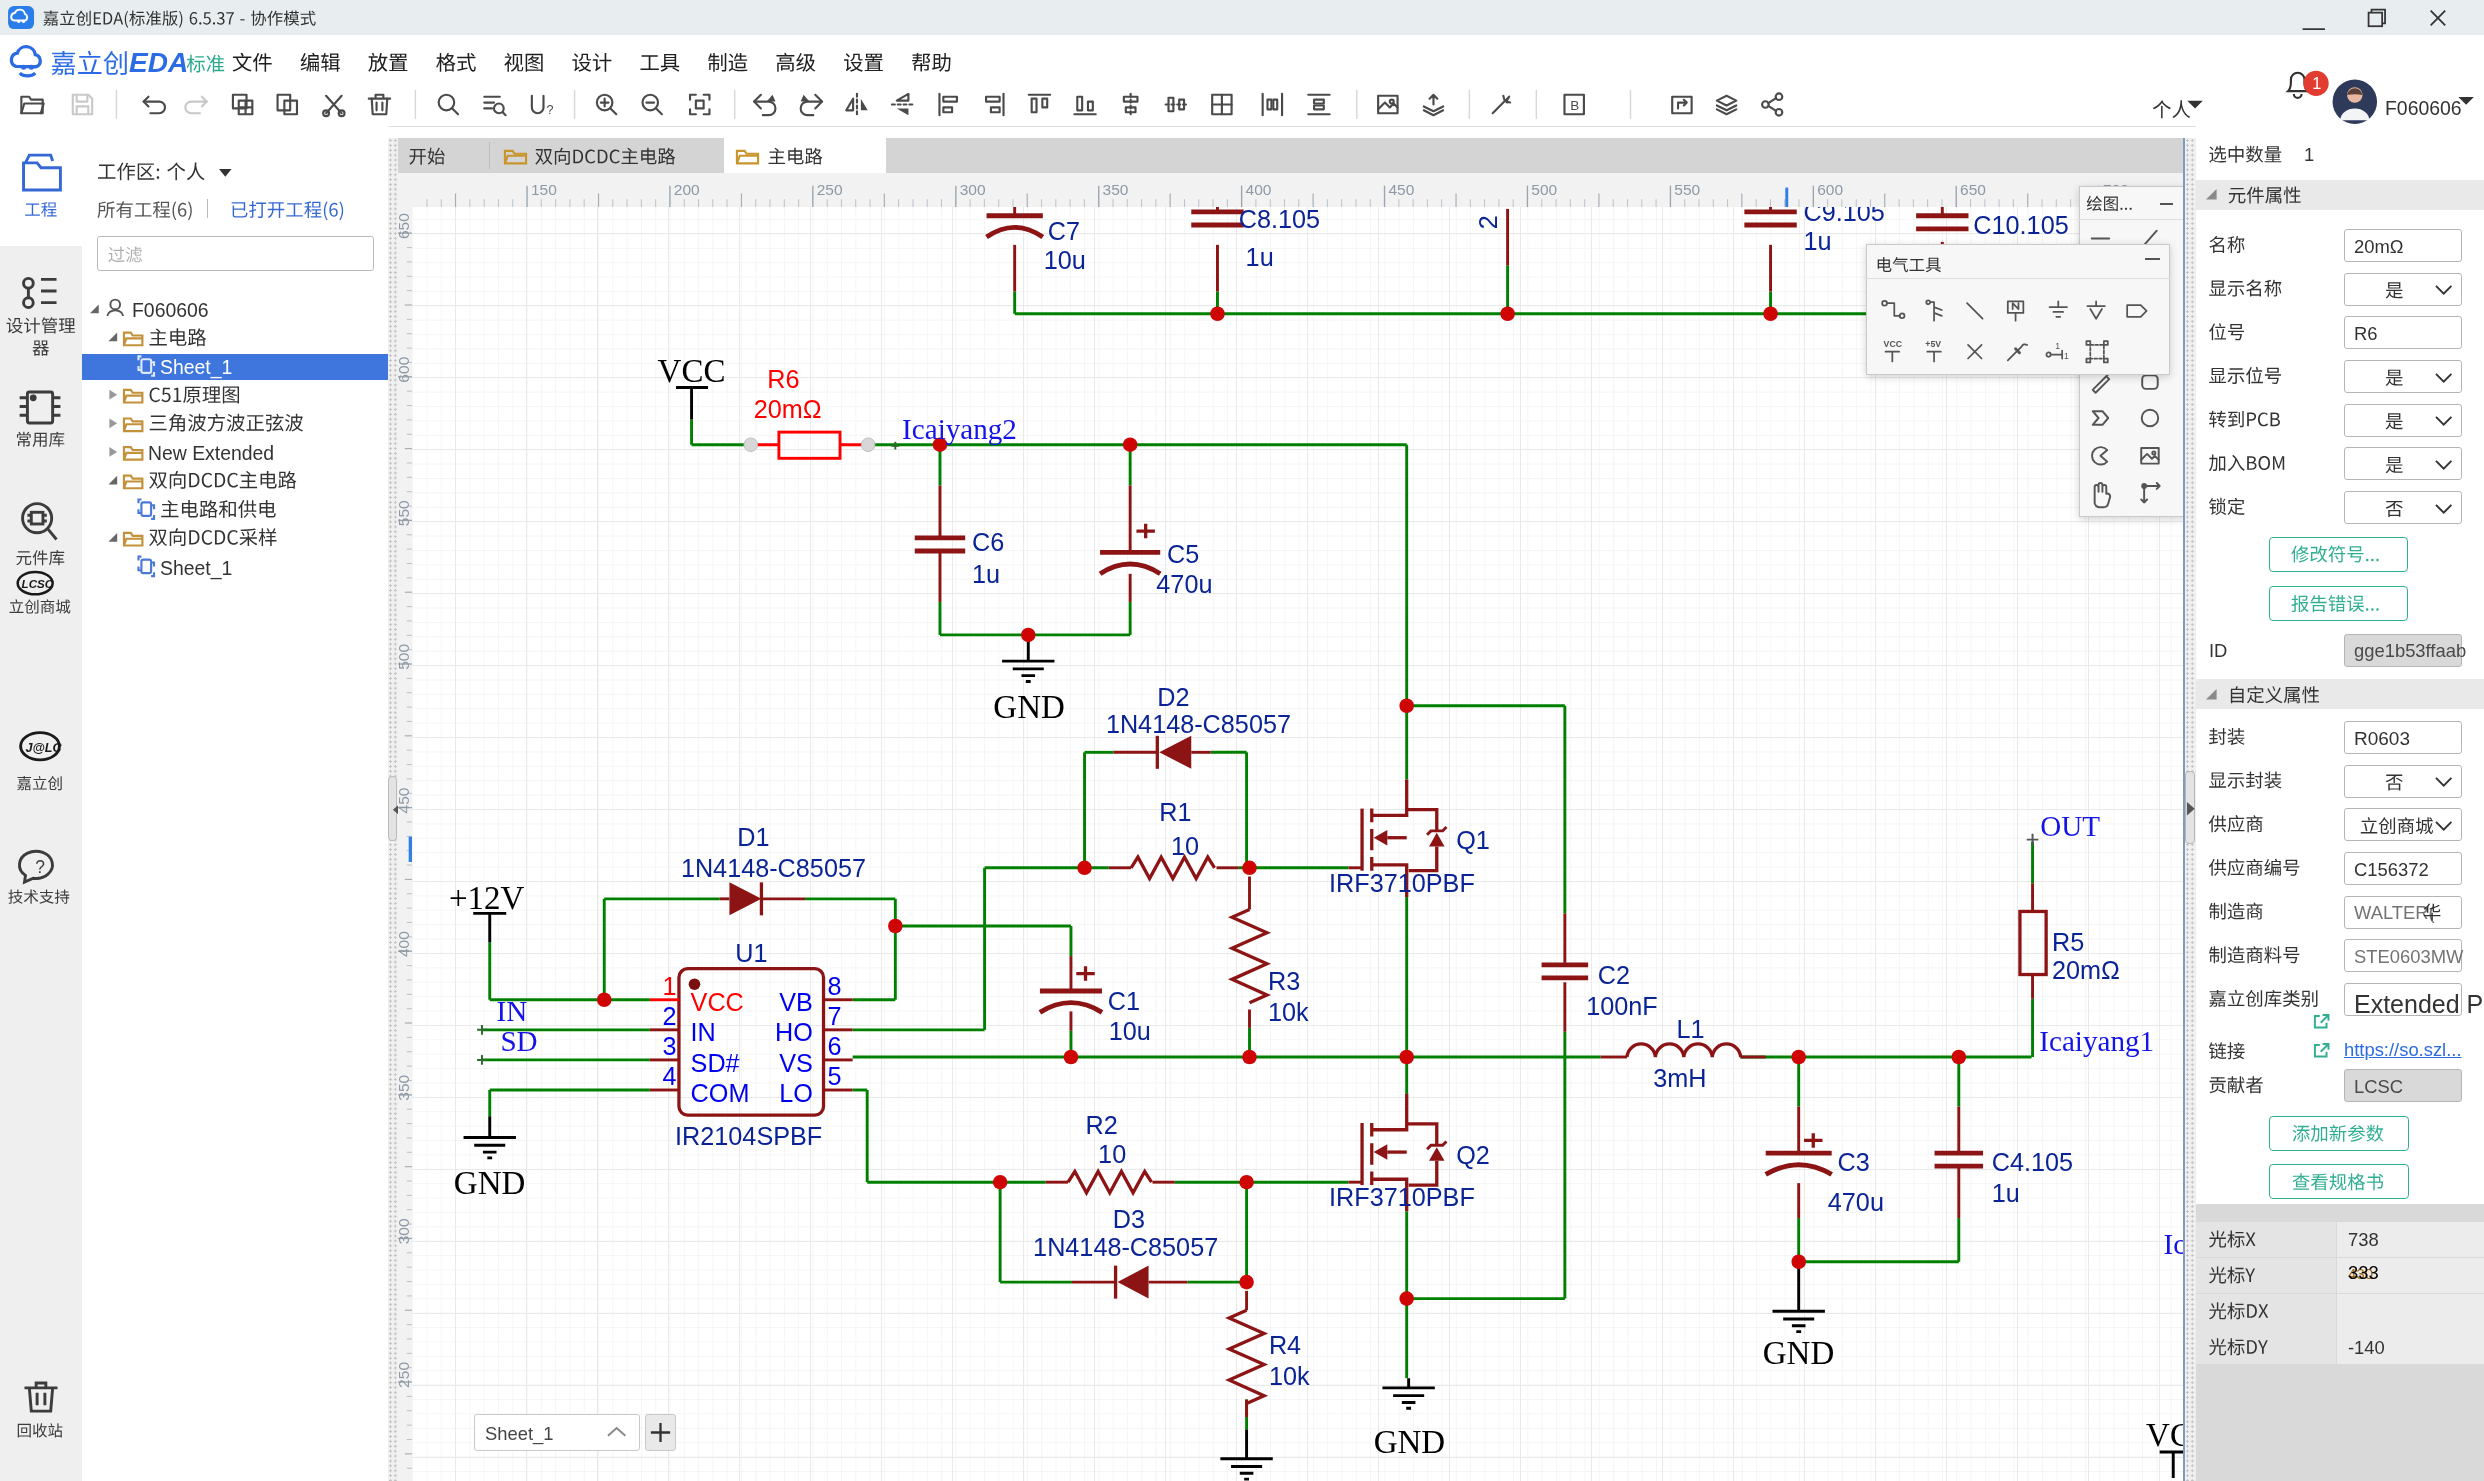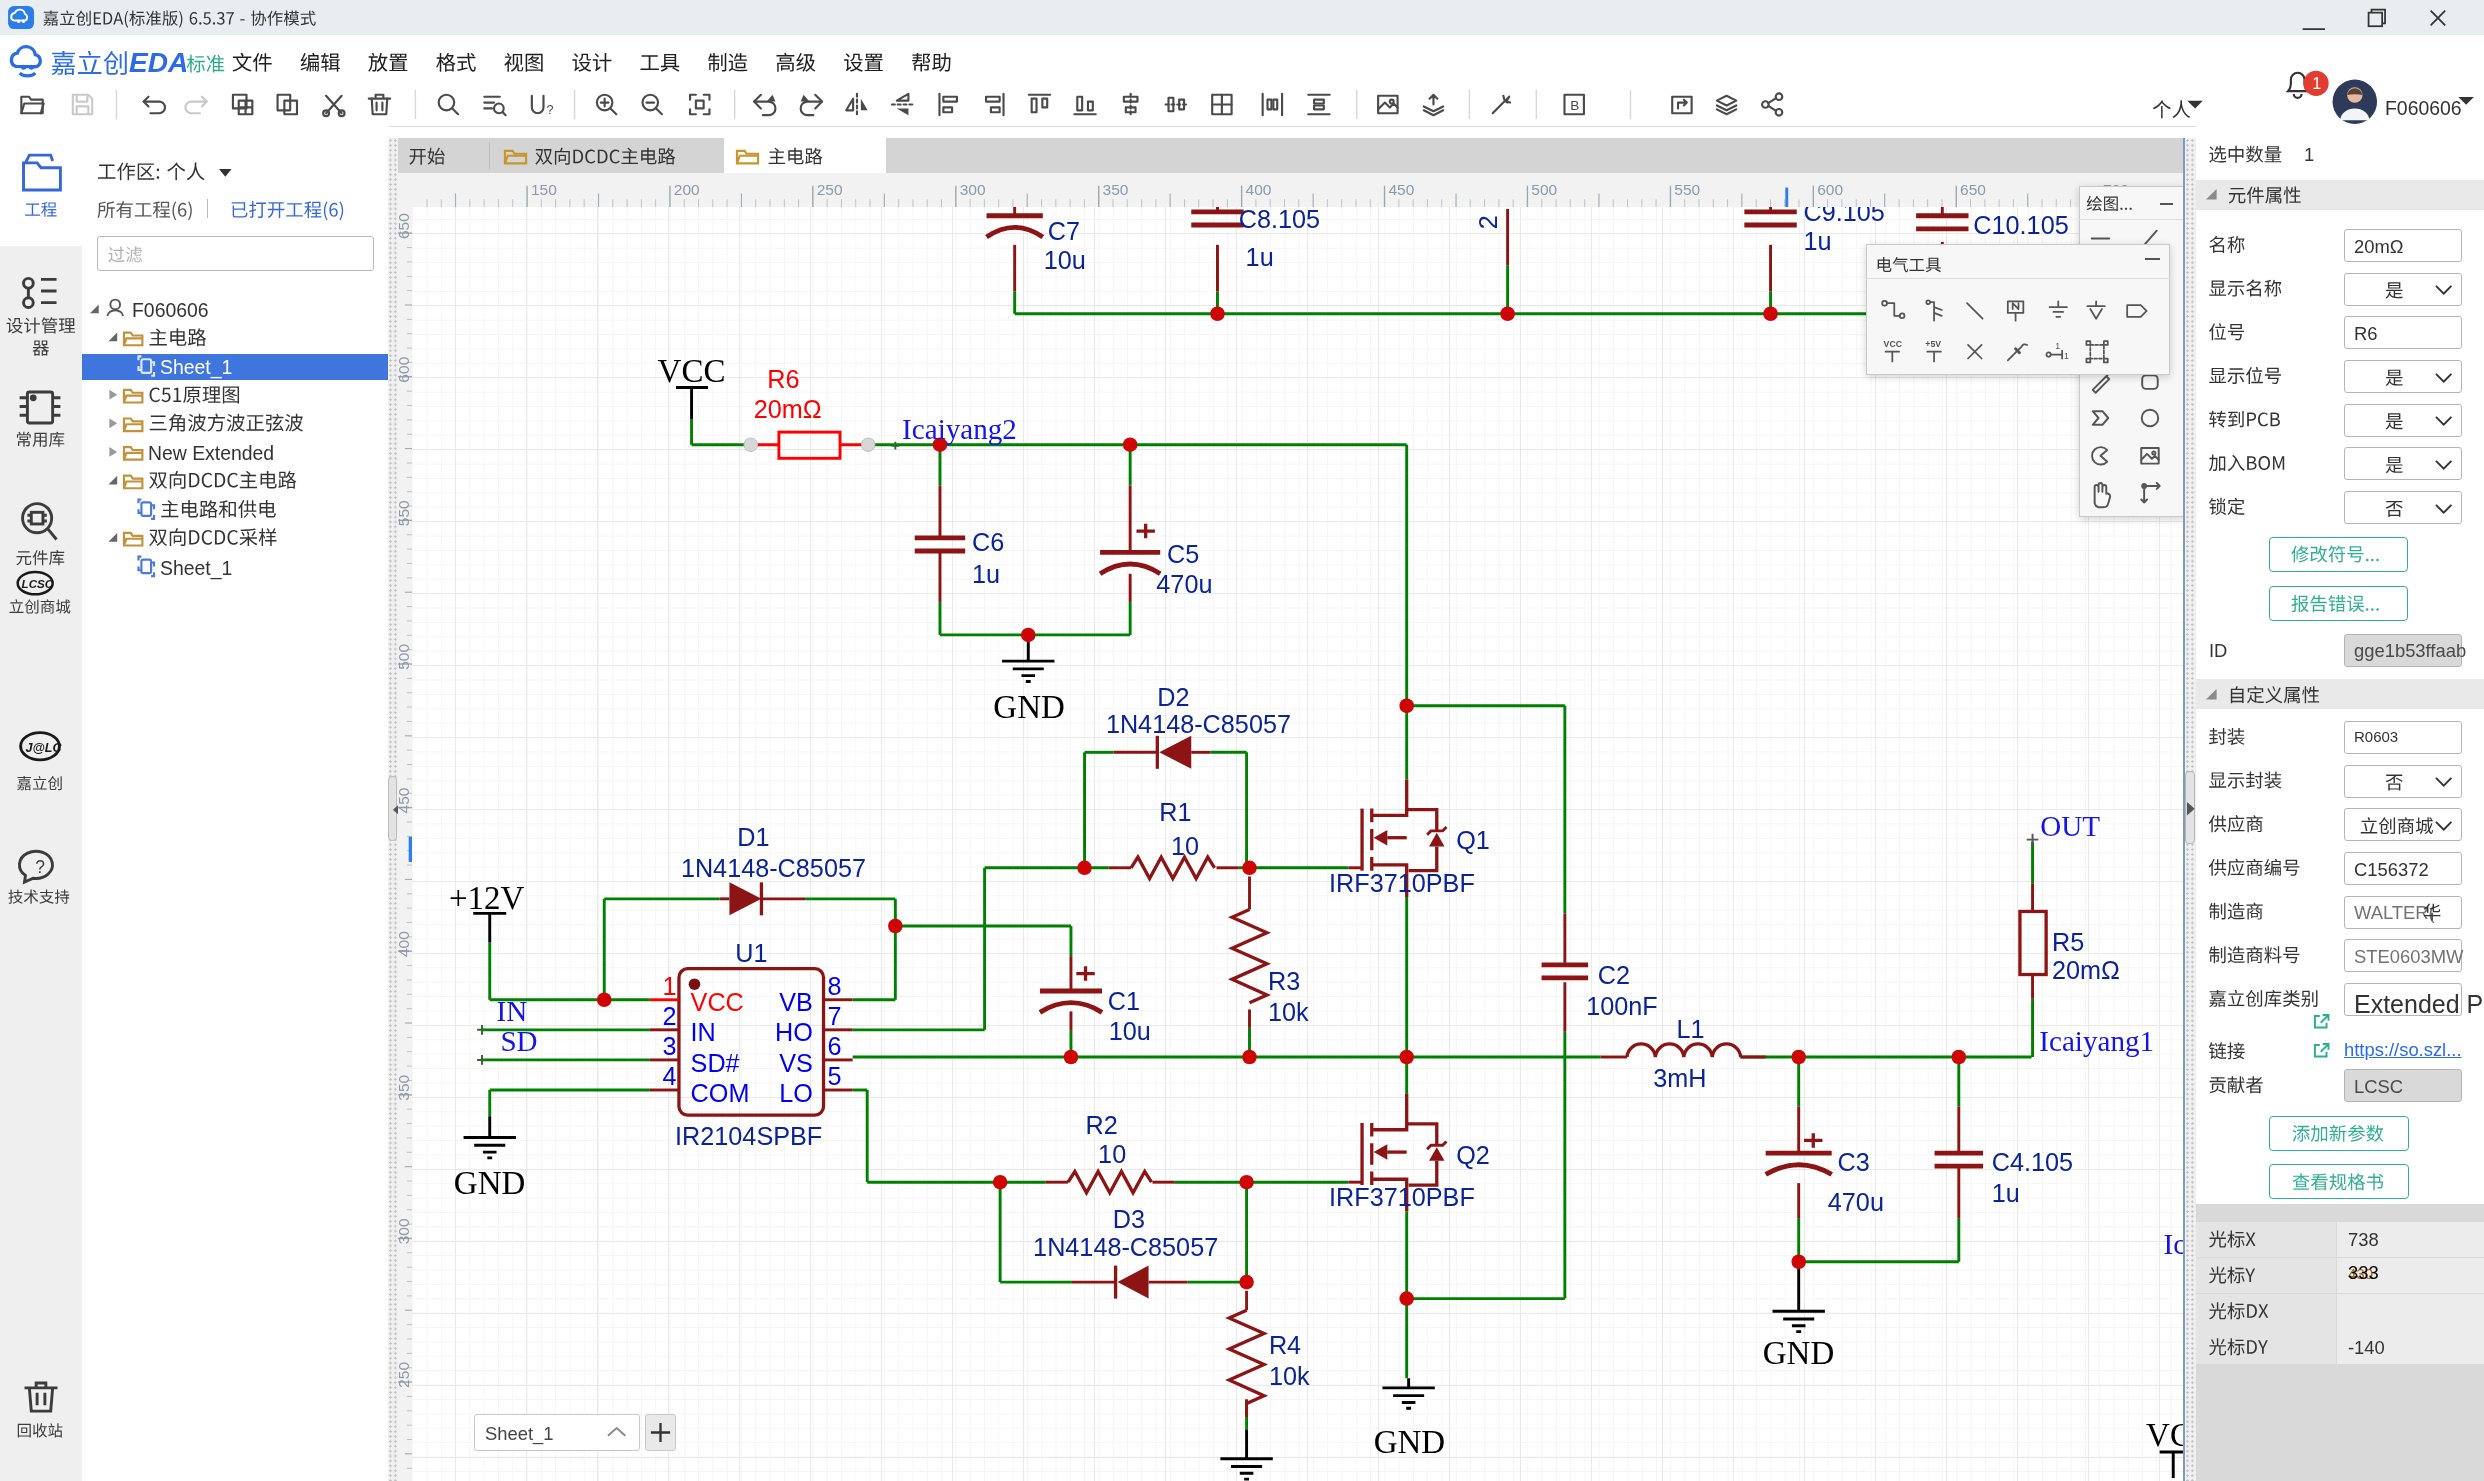--- a/index.html
+++ b/index.html
@@ -1034,21 +1034,21 @@
 <div class="a" style="left:2269px;top:537px;width:139px;height:35px;border:1px solid #2fae92;border-radius:3.9px;background:#fff"></div>
 <div class="a" style="left:2269px;top:586px;width:139px;height:35px;border:1px solid #2fae92;border-radius:3.9px;background:#fff"></div>
 <div class="a" style="left:2209px;top:640px;font-size:18.4px;color:#333">ID</div>
 <div class="a" style="left:2344px;top:634px;width:118px;height:33px;background:#d9d9d9;border:1px solid #b5b5b5;border-radius:2.9px;overflow:hidden"></div>
 <div class="a" style="left:2354px;top:640px;font-size:18.4px;color:#4a4a4a;white-space:nowrap">gge1b53ffaab</div>
 <div class="a" style="left:2196px;top:679px;width:288px;height:30px;background:#e9e9e9"></div>
 <svg class="a" style="left:2204px;top:687px" width="15.5" height="15.5" viewBox="0 0 16 16">
     <path d="M2,13 L13,13 L13,2 Z" fill="#8a8a8a"></path>
   </svg>
 <div class="a" style="left:2344px;top:721px;width:118px;height:33px;background:#fff;border:1px solid #b5b5b5;border-radius:2.9px;overflow:hidden"></div>
-<div class="a" style="left:2354px;top:728px;font-size:15px;color:#333;white-space:nowrap">R0603</div>
+<div class="a" style="left:2354px;top:728px;font-size:19px;color:#333;white-space:nowrap">R0603</div>
 <div class="a" style="left:2344px;top:765px;width:118px;height:33px;background:#fff;border:1px solid #b5b5b5;border-radius:2.9px;overflow:hidden"></div>
 <svg class="a" style="left:2434px;top:776px" width="19.4" height="11.6" viewBox="0 0 20 12">
     <path d="M2,2 L10,10 L18,2" stroke="#333" stroke-width="2" fill="none"></path>
   </svg>
 <div class="a" style="left:2344px;top:808px;width:118px;height:33px;background:#fff;border:1px solid #b5b5b5;border-radius:2.9px;overflow:hidden"></div>
 <svg class="a" style="left:2434px;top:820px" width="19.4" height="11.6" viewBox="0 0 20 12">
     <path d="M2,2 L10,10 L18,2" stroke="#333" stroke-width="2" fill="none"></path>
   </svg>
 <div class="a" style="left:2344px;top:852px;width:118px;height:33px;background:#fff;border:1px solid #b5b5b5;border-radius:2.9px;overflow:hidden"></div>
 <div class="a" style="left:2354px;top:859px;font-size:18.4px;color:#333;white-space:nowrap">C156372</div>

